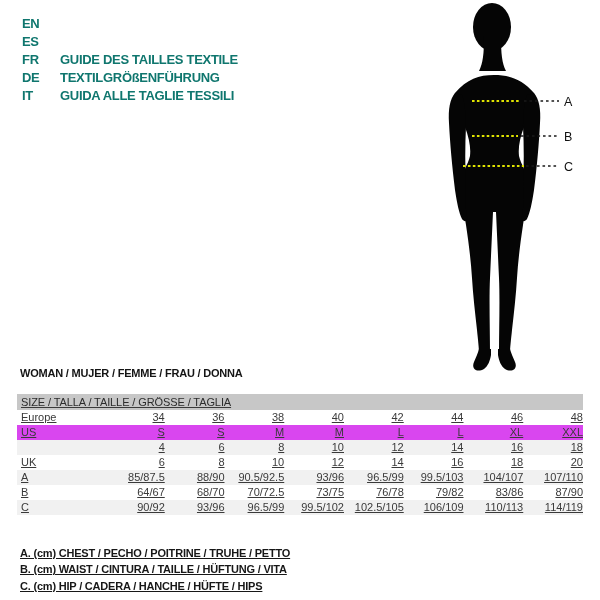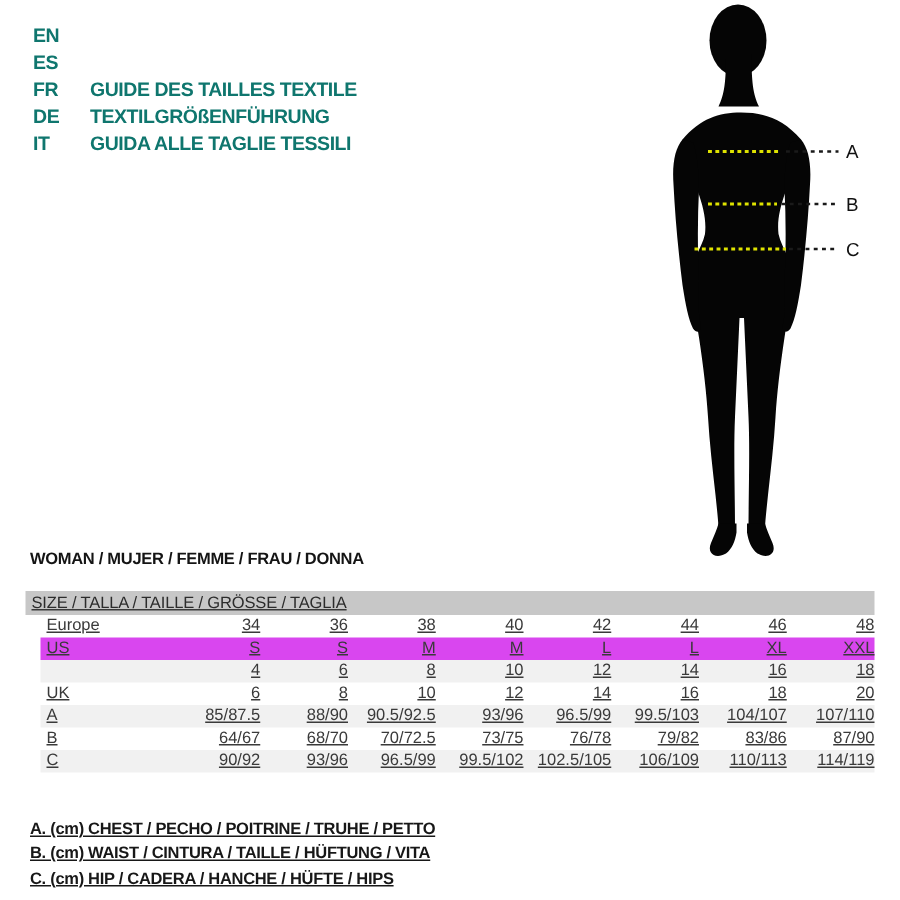--- a/index.html
+++ b/index.html
@@ -16,21 +16,21 @@
   .figure-wrap{position:absolute;left:425px;top:0;width:160px;height:378px;}
   .figure-wrap svg{display:block;}
   .marker-label{font-family:"Liberation Sans",sans-serif;font-size:12.5px;fill:#111;}
   
   .section-heading{position:absolute;left:20px;top:367px;font-size:11px;font-weight:bold;
     letter-spacing:-0.2px;color:#141414;white-space:nowrap;}
   
   .size-table{position:absolute;left:17px;top:394px;width:566px;font-size:11px;color:#3a3a3a;text-decoration:underline;}
   .table-header{height:16px;line-height:16px;padding-left:4px;font-size:11px;
     color:#2c2c2c;letter-spacing:-0.1px;}
-  .trow{display:flex;height:15px;line-height:15px;margin-left:10px;}
+  .trow{display:flex;height:15px;line-height:15px;}
   .trow .rlabel{width:84px;flex:0 0 84px;padding-left:4px;text-align:left;}
   .trow .cell{flex:1;text-align:right;}
   
   .legend{position:absolute;left:20px;top:545px;}
   .legend div{font-size:11px;font-weight:bold;line-height:16.3px;
     letter-spacing:-0.2px;color:#171717;white-space:nowrap;text-decoration:underline;}
 </style>
 </head>
 <body>
 

